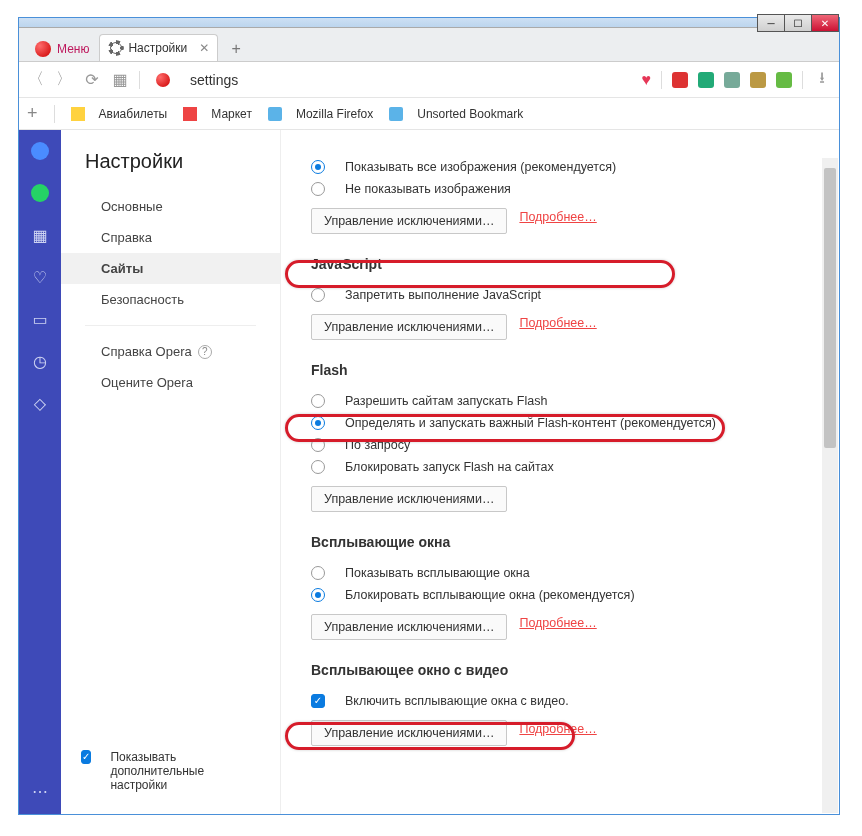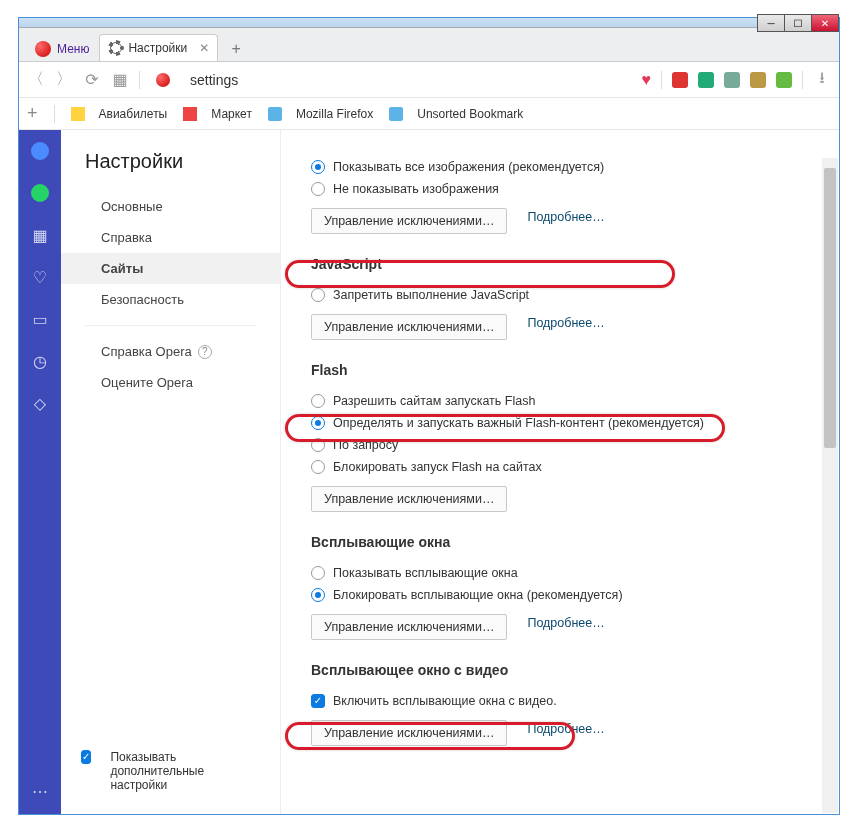--- a/index.html
+++ b/index.html
@@ -7,21 +7,21 @@
 
 .window { border: 1px solid #4a90d9; width: 822px; height: 798px; position: absolute; top: 17px; left: 18px; background: #fff; display: flex; flex-direction: column; }
 
 .titlebar-outer { height: 10px; background: linear-gradient(#cde0f4,#bcd5ee); border-bottom: 1px solid #aaa; position: relative; }
 .win-ctrls { position: absolute; right: 0; top: -4px; display: flex; }
 .win-btn { width: 28px; height: 18px; border: 1px solid #555; margin-left: -1px; display: flex; align-items: center; justify-content: center; font-size: 10px; background: linear-gradient(#eaeaea,#cfcfcf); }
 .win-btn.close { background: linear-gradient(#e67,#c13); color: #fff; }
 
 .tabbar { height: 34px; background: #eceef0; display: flex; align-items: flex-end; padding-left: 4px; border-bottom: 1px solid #ccc; }
 .opera-circle { width: 16px; height: 16px; border-radius: 50%; background: radial-gradient(circle at 30% 30%, #ff6b6b, #c00); margin: 0 6px; }
-.menu-pill { display: flex; align-items: center; font-size: 12px; color: #4c1d95; padding: 4px 6px; }
+.menu-pill { display: flex; align-items: center; font-size: 12px; color: #be185d; padding: 4px 6px; }
 .tab { background: #fff; border: 1px solid #ccc; border-bottom: none; border-radius: 4px 4px 0 0; padding: 6px 30px 6px 10px; font-size: 12px; color: #333; display: flex; align-items: center; gap: 6px; position: relative; margin-left: 4px; }
 .tab .x { position: absolute; right: 8px; color: #888; font-size: 12px; }
 .gear { width: 12px; height: 12px; border: 1px solid #666; border-radius: 50%; position: relative; }
 .gear::before { content:""; position:absolute; inset:-3px; background: conic-gradient(#666 0 10%, transparent 10% 20%, #666 20% 30%, transparent 30% 40%, #666 40% 50%, transparent 50% 60%, #666 60% 70%, transparent 70% 80%, #666 80% 90%, transparent 90%); border-radius:50%; -webkit-mask: radial-gradient(circle, transparent 4px, #000 4px);}
 .newtab { width: 24px; height: 24px; display:flex; align-items:center; justify-content:center; color:#777; font-size:16px; margin-left:6px; }
 
 .addrbar { height: 36px; display: flex; align-items: center; padding: 0 8px; gap: 10px; border-bottom: 1px solid #e5e5e5; }
 .nav-ico { color: #999; font-size: 16px; width: 18px; text-align: center; }
 .addr-input { flex: 1; border: none; outline: none; font-size: 14px; color: #333; padding: 4px; }
 .heart { color: #e63757; font-size: 16px; }
@@ -46,29 +46,29 @@
 .side-item { padding: 8px 40px; color: #444; cursor:pointer; }
 .side-item.active { background: #f1f1f1; font-weight: 600; }
 .side-sep { height:1px; background:#eee; margin: 10px 24px; }
 .side-help { color:#444; display:flex; align-items:center; gap:6px;}
 .help-q { width:14px;height:14px;border:1px solid #aaa;border-radius:50%;font-size:10px;display:inline-flex;align-items:center;justify-content:center;color:#888;}
 .side-bottom { margin-top:auto; padding: 10px 20px; font-size:12px; color:#333; display:flex; align-items:flex-start; gap:19px;}
 
 .content { flex:1; overflow-y:auto; padding: 4px 30px 20px 30px; position:relative; }
 .group { margin-top: 22px; }
 .group h3 { font-size: 14px; font-weight: 600; color: #333; margin-bottom: 12px; }
-.opt { display:flex; align-items:center; gap:8px; font-size: 12.5px; color:#333; padding: 4px 0; }
+.opt { display:flex; align-items:center; gap:20px; font-size: 12.5px; color:#333; padding: 4px 0; }
 .radio, .check { width:14px; height:14px; border:1px solid #999; border-radius:50%; display:inline-flex; align-items:center; justify-content:center; background:#fff; }
 .radio.sel::after{content:"";width:6px;height:6px;border-radius:50%;background:#0a7be0;}
 .radio.sel{border-color:#0a7be0;}
 .check{border-radius:3px;}
 .check.sel{background:#0a7be0;border-color:#0a7be0;}
 .check.sel::after{content:"✓";color:#fff;font-size:10px;line-height:1;}
 .btn { display:inline-block; border:1px solid #c8c8c8; background:#fafafa; padding: 5px 12px; font-size:12.5px; color:#333; border-radius:2px; margin-top:8px;}
-.link { color:#0c4a6e; font-size:12.5px; margin-left:20px;}
+.link { color:#ef4444; font-size:12.5px; text-decoration:underline; margin-left:12px;}
 .row { display:flex; align-items:center; }
 
 .hl { position:absolute; border:3px solid #d61c2a; border-radius:14px; pointer-events:none; box-shadow:0 0 3px rgba(0,0,0,.2);}
 
 .scrollbar { position:absolute; right:1px; top:140px; bottom:1px; width:16px; background:#f0f0f0; }
 .thumb { position:absolute; left:2px; right:2px; top:10px; height:280px; background:#c3c3c3; border-radius:2px;}
 </style>
 </head>
 <body>
 

